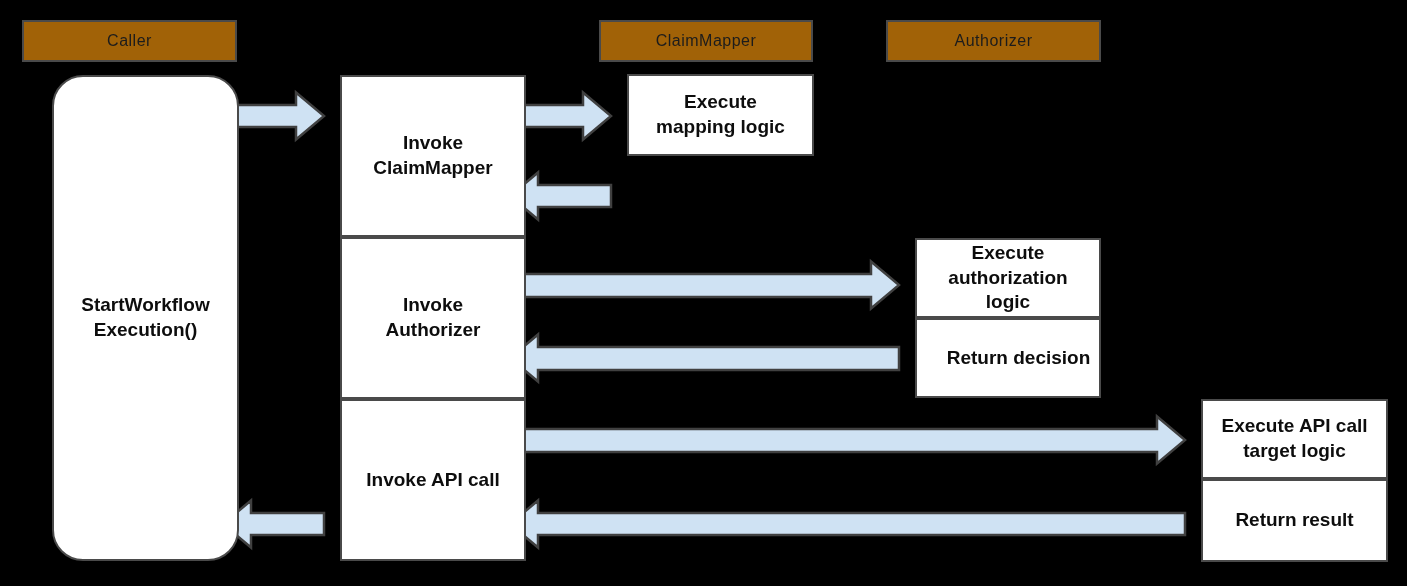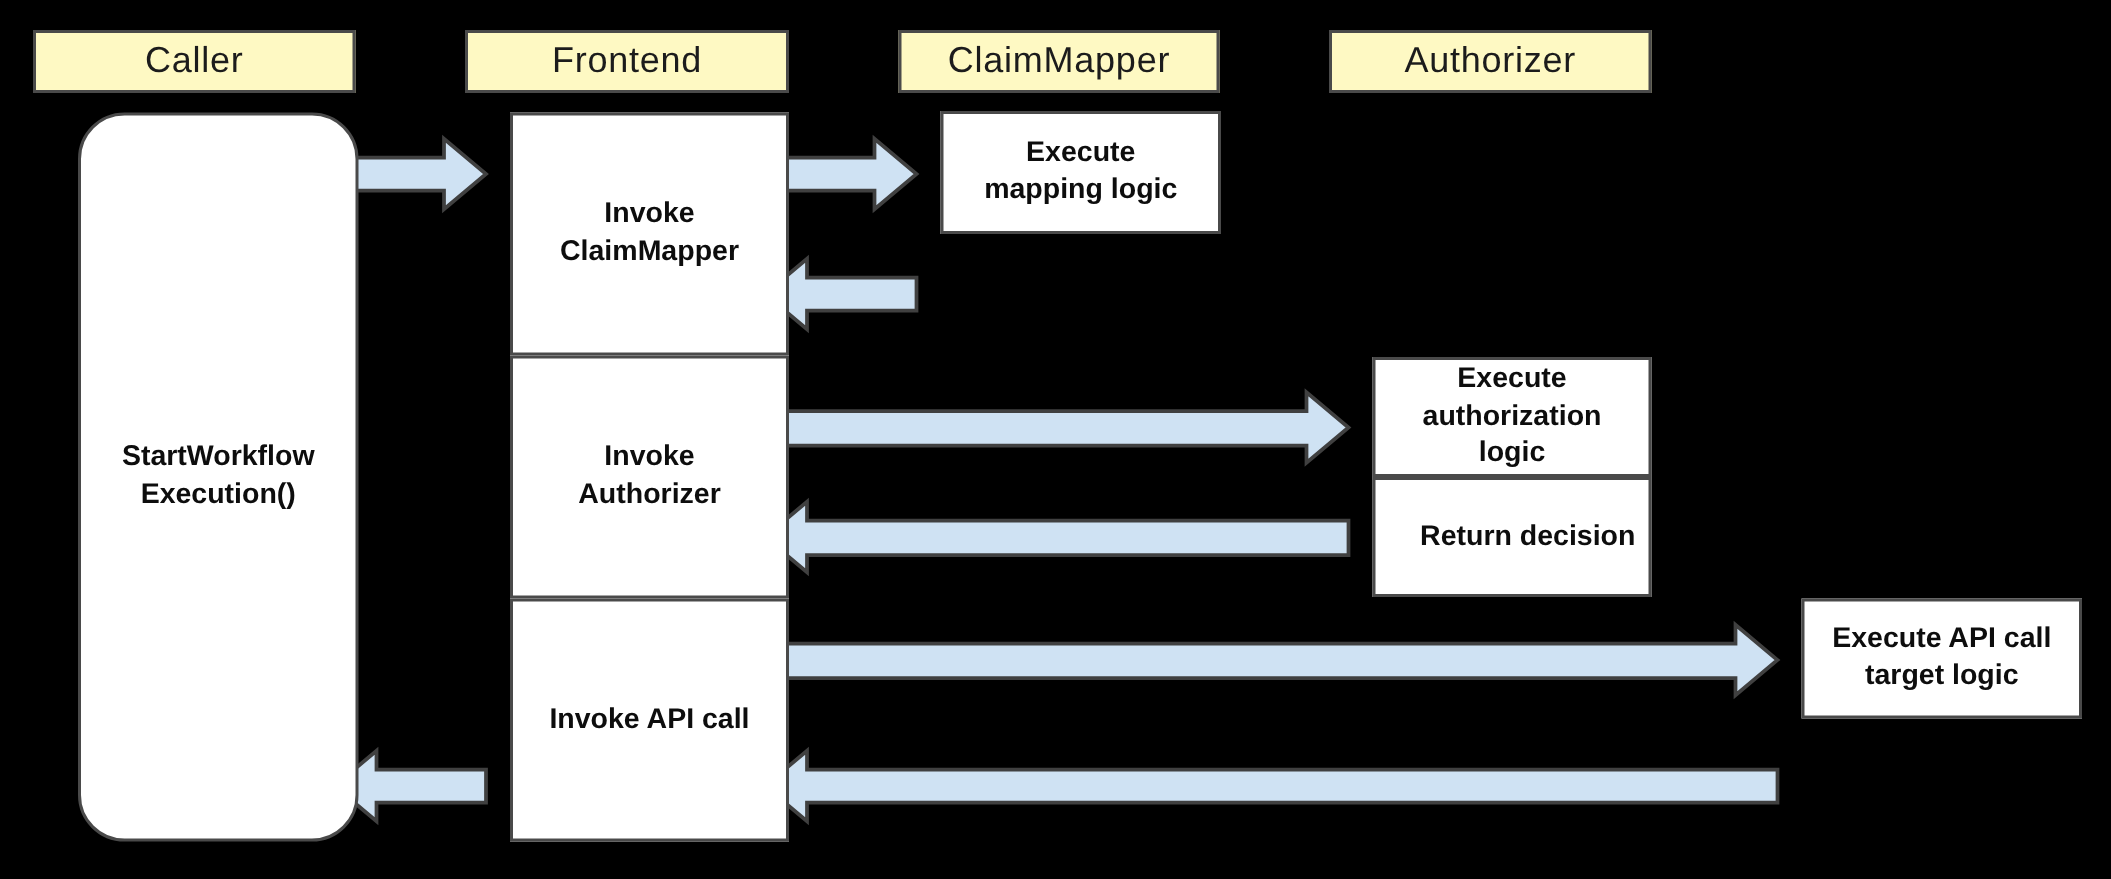--- a/index.html
+++ b/index.html
@@ -25,27 +25,27 @@
   }
   .arrow-layer polygon {
     stroke: #404040;
     stroke-width: 2.5;
     stroke-linejoin: miter;
   }
   .hdr {
     position: absolute;
     top: 20px;
     height: 42px;
-    background: #fef9c3;
+    background: #a16207;
     border: 2px solid #4a4a4a;
     box-sizing: border-box;
     display: flex;
     align-items: center;
     justify-content: center;
-    font-size: 24px;
+    font-size: 16px;
     font-weight: 400;
     letter-spacing: 0.5px;
     color: #1c1c1c;
   }
   .box {
     position: absolute;
     background: #ffffff;
     border: 2px solid #4a4a4a;
     box-sizing: border-box;
     display: flex;
@@ -92,23 +92,20 @@
     <polygon points="510,274 871,274 871,261.5 899,285 871,308.5 871,297 510,297" fill="#cfe2f3"></polygon>
     <polygon points="899,347 538,347 538,334.5 510,358 538,381.5 538,370 899,370" fill="#cfe2f3"></polygon>
     <polygon points="510,429 1157,429 1157,416.5 1185,440 1157,463.5 1157,452 510,452" fill="#cfe2f3"></polygon>
     <polygon points="1185,513 538,513 538,500.5 510,524 538,547.5 538,535 1185,535" fill="#cfe2f3"></polygon>
     <polygon points="324,513 251,513 251,500.5 223,524 251,547.5 251,535 324,535" fill="#cfe2f3"></polygon>
   </svg>
 
   <div class="hdr" id="hdr-caller">
     <span class="lbl">Caller</span>
   </div>
-  <div class="hdr" id="hdr-frontend">
-    <span class="lbl">Frontend</span>
-  </div>
   <div class="hdr" id="hdr-claimmapper">
     <span class="lbl">ClaimMapper</span>
   </div>
   <div class="hdr" id="hdr-authorizer">
     <span class="lbl">Authorizer</span>
   </div>
 
   <div class="box" id="box-caller-start">
     <span class="lbl">StartWorkflow
 Execution()</span>
@@ -133,14 +130,17 @@
 authorization
 logic</span>
   </div>
   <div class="box" id="box-az-return">
     <span class="lbl">Return decision</span>
   </div>
   <div class="box" id="box-ct-execute">
     <span class="lbl">Execute API call
 target logic</span>
   </div>
+  <div class="box" id="box-ct-return">
+    <span class="lbl">Return result</span>
+  </div>
 
 </div>
 
 </body></html>

